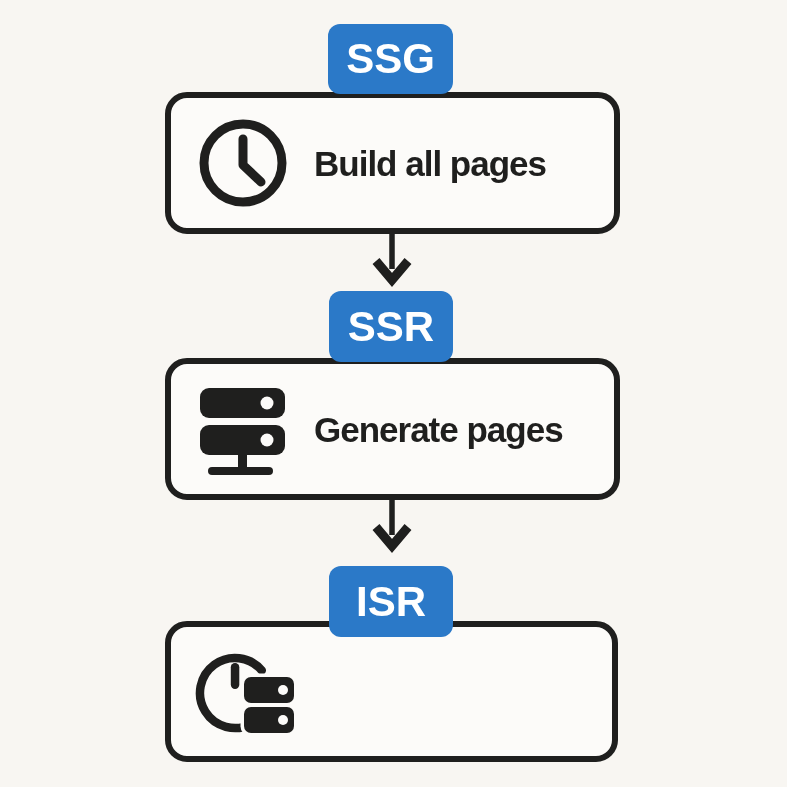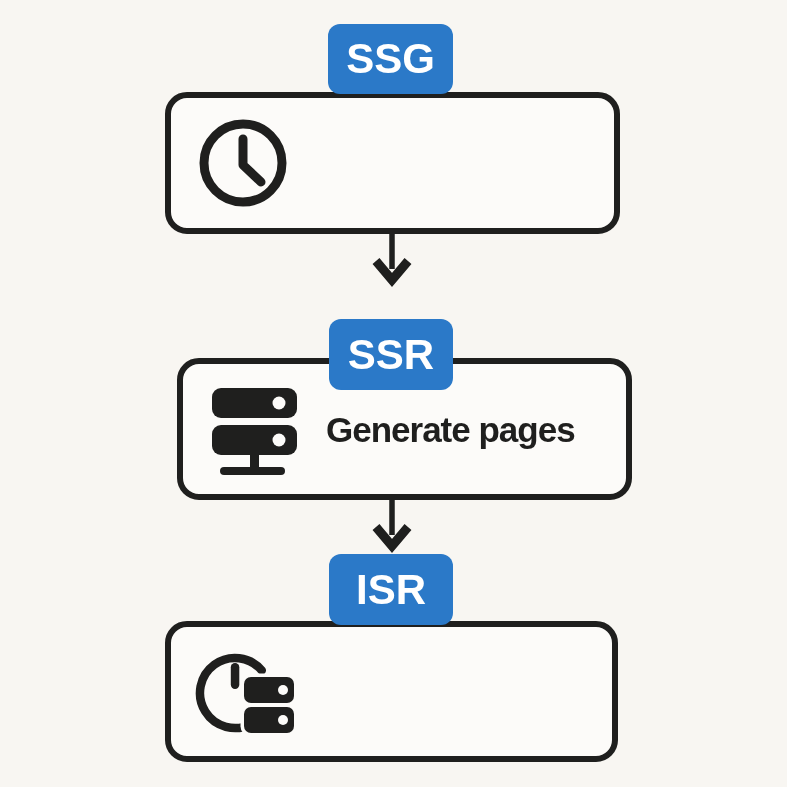--- a/index.html
+++ b/index.html
@@ -18,30 +18,30 @@
   }
   .tab{
     position:absolute;z-index:2;
     background:var(--accent-blue);
     color:var(--tab-text);
     border-radius:12px;
     display:flex;align-items:center;justify-content:center;
     font-weight:bold;font-size:42px;letter-spacing:0px;
   }
   .tab.t1{left:328px;top:24px;width:125px;height:70px;}
-  .tab.t2{left:329px;top:291px;width:124px;height:71px;margin-top:28px;}
-  .tab.t3{left:329px;top:554px;width:124px;height:71px;}
+  .tab.t2{left:329px;top:291px;width:124px;height:71px;}
+  .tab.t3{left:329px;top:566px;width:124px;height:71px;}
   .box{
     position:absolute;z-index:1;box-sizing:border-box;
     background:var(--box-fill);
     border:6px solid var(--ink);
     border-radius:22px;
   }
   .box.b1{left:165px;top:92px;width:455px;height:142px;}
-  .box.b2{left:165px;top:358px;width:455px;height:142px;margin-left:12px;}
+  .box.b2{left:165px;top:358px;width:455px;height:142px;}
   .box.b3{left:165px;top:621px;width:453px;height:141px;}
   .icon{
     position:absolute;top:50%;transform:translateY(-50%);
     display:block;line-height:0;
   }
   .icon.i1{left:26px;}
   .icon.i2{left:26px;}
   .icon.i3{left:24px;}
   .desc{
     position:absolute;left:143px;top:50%;transform:translateY(-50%);
@@ -64,20 +64,21 @@
     <span>SSG</span>
   </div>
   <div class="box b1">
     <span class="icon i1">
       <svg width="92" height="92" viewBox="0 0 92 92">
         <circle class="ink-stroke" cx="46" cy="46" r="39" fill="none" stroke-width="9"></circle>
         <path class="ink-stroke" d="M46 22 L46 48 L64 65" fill="none" stroke-width="9" stroke-linecap="round" stroke-linejoin="round"></path>
       </svg>
     </span>
     <div class="desc">
+      <div>Build all pages</div>
     </div>
   </div>
 
   <div class="arrow a1">
     <svg width="42" height="54" viewBox="0 0 42 54">
       <line class="ink-stroke" x1="21" y1="0" x2="21" y2="36" stroke-width="5.5"></line>
       <polyline class="ink-stroke" points="5,28 21,47 37,28" fill="none" stroke-width="9" stroke-linejoin="miter"></polyline>
     </svg>
   </div>
 

